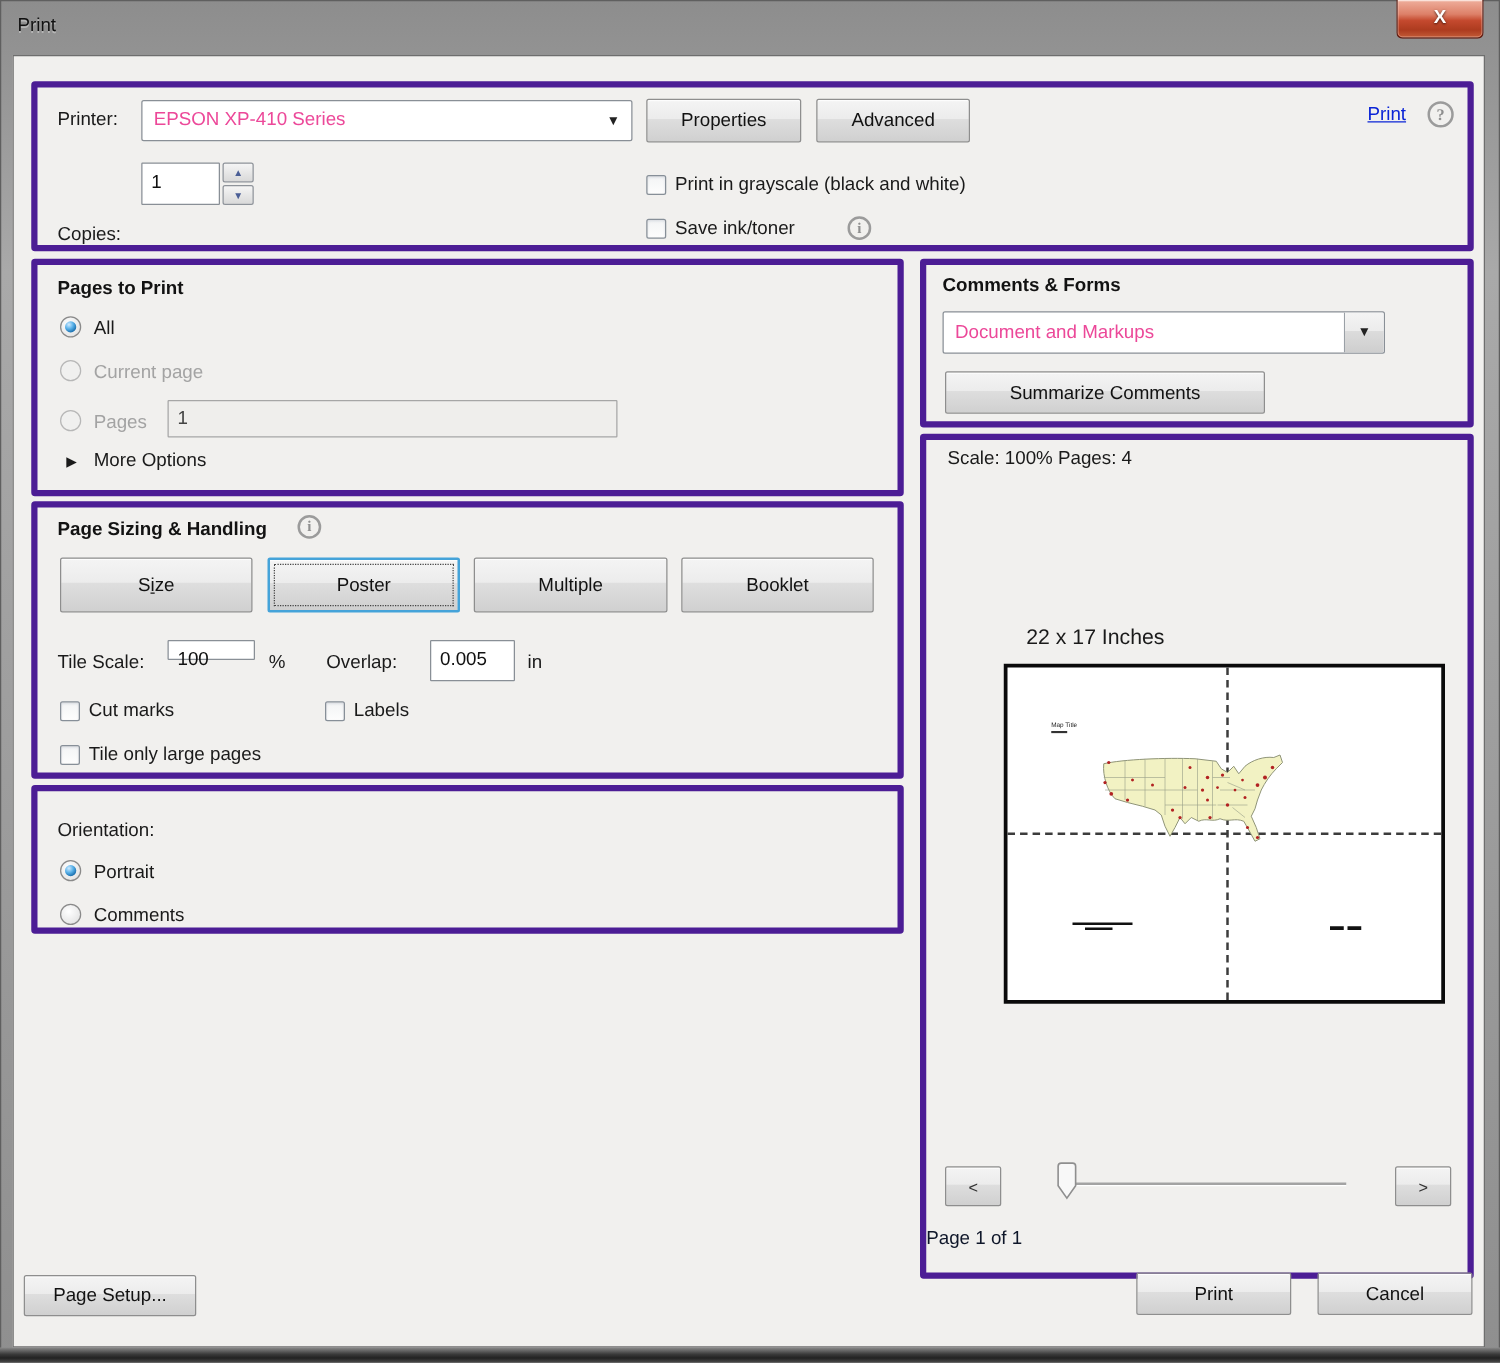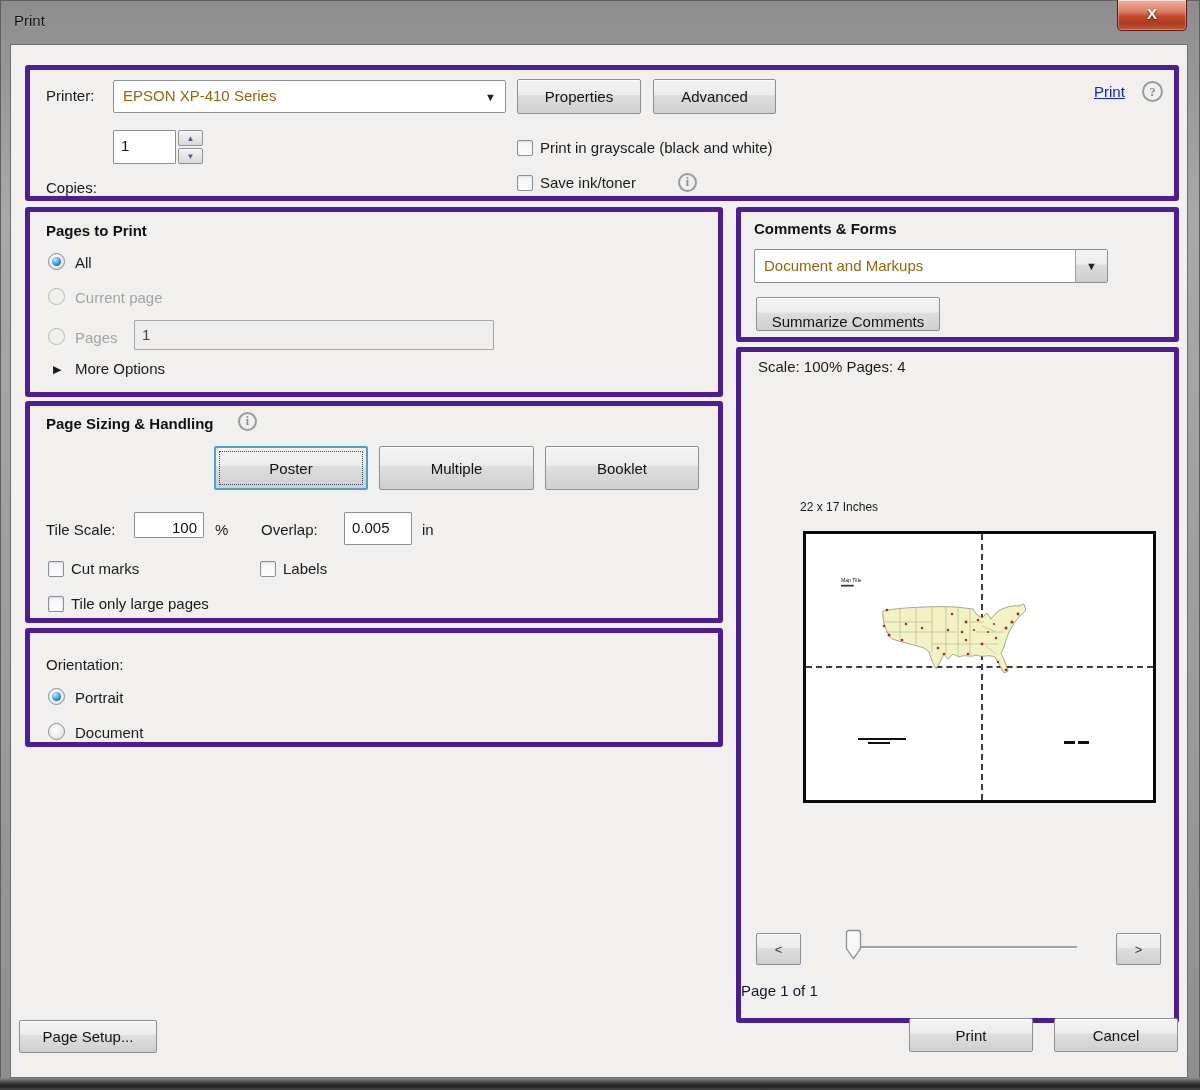--- a/index.html
+++ b/index.html
@@ -26,21 +26,21 @@
        display:flex;align-items:center;justify-content:center;font-size:15px;color:#121212;cursor:default;
        box-shadow:inset 0 1px 0 rgba(255,255,255,.8);}
   .btn.selected{border:2px solid #45a3d9;outline:1px dotted #444;outline-offset:-6px;}
   .u{text-decoration:underline;}
 
   .field{position:absolute;box-sizing:border-box;background:#fff;border:1px solid #898f96;border-radius:1px;
        padding:6px 6px 0 7px;font-size:15px;color:#111;}
   .field.disabled{background:#efeeec;border-color:#a6a6a6;color:#444;}
 
   .combo{position:absolute;box-sizing:border-box;background:#fff;border:1px solid #898f96;border-radius:2px;}
-  .combo .val{position:absolute;left:9px;top:6px;font-size:15px;color:#a16207;white-space:nowrap;}
+  .combo .val{position:absolute;left:9px;top:6px;font-size:15px;color:#ec4899;white-space:nowrap;}
   .combo .arr{position:absolute;right:9px;top:50%;transform:translateY(-52%);font-size:11px;color:#222;}
   .combo .arrbox{position:absolute;right:0;top:0;bottom:0;width:31px;border-left:1px solid #9aa0a6;border-radius:0 2px 2px 0;
        background:linear-gradient(180deg,#f4f4f4 0%,#ececec 45%,#dcdcdc 46%,#cecece 100%);
        display:flex;align-items:center;justify-content:center;font-size:11px;color:#222;}
 
   .spin{position:absolute;width:25px;height:34px;}
   .spin .sb{position:absolute;left:0;width:25px;height:16px;box-sizing:border-box;border:1px solid #8e939a;border-radius:2px;
        background:linear-gradient(180deg,#f5f5f5,#d9d9d9);display:flex;align-items:center;justify-content:center;
        font-size:8px;color:#4a5e96;}
   .spin .up{top:0;} .spin .dn{top:18px;}
@@ -139,32 +139,35 @@
       </div>
       <span class="lbl" style="left:23px;top:151px;font-size:11px;">▶</span>
       <span class="lbl" style="left:45px;top:148px;">More Options</span>
     </div>
 
     <div class="group" style="left:14px;top:356px;width:698px;height:222px;">
       <span class="lbl gtitle" style="left:16px;top:9px;">Page Sizing &amp; Handling</span>
       <div class="icircle" style="left:208px;top:6px;">
         <span>i</span>
       </div>
+      <div class="btn" style="left:18px;top:40px;width:154px;height:44px;">
+        <span><span>S</span><span class="u">i</span><span>ze</span></span>
+      </div>
       <div class="btn" style="left:349px;top:40px;width:155px;height:44px;">
         <span>Multiple</span>
       </div>
       <div class="btn selected" style="left:184px;top:40px;width:154px;height:44px;">
         <span>Poster</span>
       </div>
       <div class="btn" style="left:515px;top:40px;width:154px;height:44px;">
         <span>Booklet</span>
       </div>
 
       <span class="lbl" style="left:16px;top:115px;">Tile Scale:</span>
-      <div class="field" style="left:104px;top:106px;width:70px;height:26px;text-align:right;">
+      <div class="field" style="left:104px;top:106px;width:70px;height:16px;">
         <span>100</span>
       </div>
       <span class="lbl" style="left:185px;top:115px;">%</span>
       <span class="lbl" style="left:231px;top:115px;">Overlap:</span>
       <div class="field" style="left:314px;top:106px;width:68px;height:33px;">
         <span>0.005</span>
       </div>
       <span class="lbl" style="left:392px;top:115px;">in</span>
 
       <span class="cb" style="left:18px;top:155px;"></span>
@@ -173,39 +176,39 @@
       <span class="lbl" style="left:253px;top:154px;">Labels</span>
       <span class="cb" style="left:18px;top:190px;"></span>
       <span class="lbl" style="left:41px;top:189px;">Tile only large pages</span>
     </div>
 
     <div class="group" style="left:14px;top:583px;width:698px;height:119px;">
       <span class="lbl" style="left:16px;top:23px;">Orientation:</span>
       <span class="radio checked" style="left:18px;top:55px;"></span>
       <span class="lbl" style="left:45px;top:56px;">Portrait</span>
       <span class="radio" style="left:18px;top:90px;"></span>
-      <span class="lbl" style="left:45px;top:91px;">Document</span>
+      <span class="lbl" style="left:45px;top:91px;">Comments</span>
     </div>
 
     <div class="group" style="left:725px;top:162px;width:443px;height:135px;">
       <span class="lbl gtitle" style="left:13px;top:8px;">Comments &amp; Forms</span>
       <div class="combo" style="left:13px;top:37px;width:354px;height:34px;">
         <span class="val" style="top:7px;">Document and Markups</span>
         <div class="arrbox">
             <span>▼</span>
           </div>
       </div>
-      <div class="btn" style="left:15px;top:85px;width:184px;height:34px;align-items:flex-end;">
+      <div class="btn" style="left:15px;top:85px;width:256px;height:34px;">
         <span>Summarize Comments</span>
       </div>
     </div>
 
     <div class="group" style="left:725px;top:302px;width:443px;height:676px;">
       <span class="lbl" style="left:17px;top:6px;">Scale: 100% Pages: 4</span>
-      <span class="lbl" style="left:59px;top:148px;font-size:12px;">22 x 17 Inches</span>
+      <span class="lbl" style="left:80px;top:148px;font-size:17px;">22 x 17 Inches</span>
 
       <div class="page" style="left:62px;top:179px;width:347px;height:266px;">
         <div class="vdash" style="left:175px;"></div>
         <div class="hdash" style="top:132px;"></div>
         <div class="maptitle" style="left:35px;top:44px;">
           <span>Map Title</span>
           <span class="sub"></span>
         </div>
         <svg style="position:absolute;left:72px;top:68px;" width="160" height="96" viewBox="0 0 160 96">
           <path d="M5 9 C20 5.5 55 4 78 5 L95 7 L99 13 L104 16 L109 11 L113 17 L118 11 C124 6 133 3 141 4 L146 2 L148 8 L143 13 C138 18 134 24 131 30 L128 38 L126 45 L123 51 L127 60 L130 69 L126 71 L121 62 L117 55 C110 52 105 56 98 53 C92 56 87 52 81 55 L75 52 L70 57 L66 52 L62 60 L58 67 L54 59 L51 50 L46 46 L36 43 L24 40 L14 37 C8 31 4 19 5 9 Z" fill="#f2f2c3" stroke="#8f9478" stroke-width="0.8"></path>

